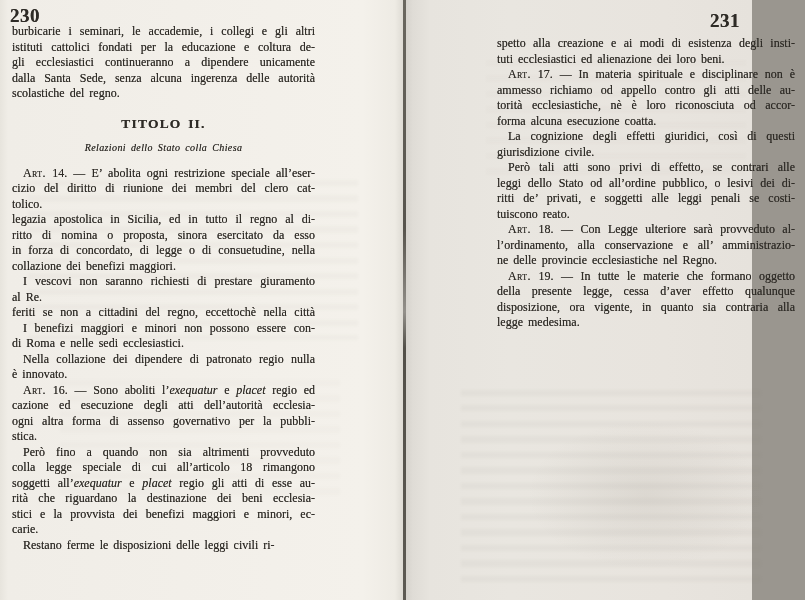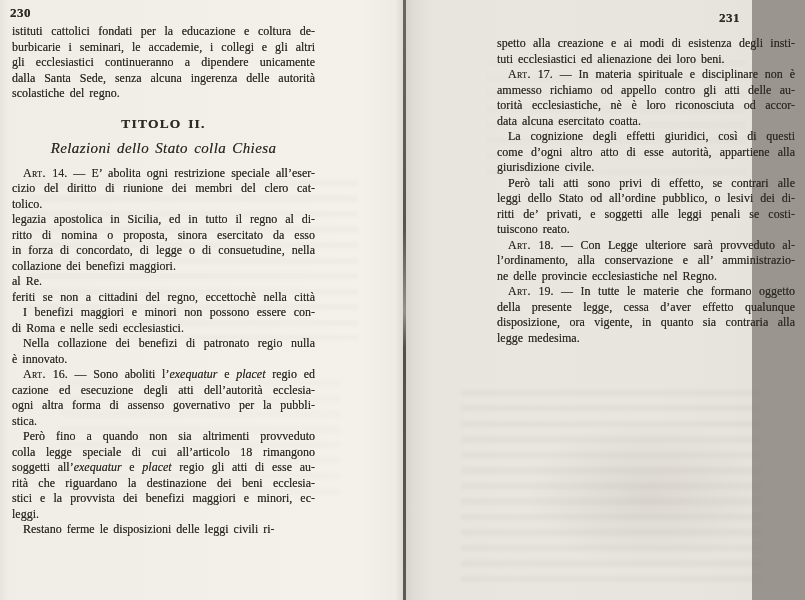--- a/index.html
+++ b/index.html
@@ -14,41 +14,41 @@
   }
   .page-right {
     left:406px; width:346px;
     background:linear-gradient(90deg,#d6d3cd 0%,#dfdcd6 2%,#e7e4de 7%,#e9e6e0 30%,#e8e4de 75%,#e6e2dc 100%);
   }
   .gutter {
     position:absolute; left:403px; top:0; width:3px; height:600px;
     background:linear-gradient(180deg,#6a675f 0%,#57544d 38%,#93908a 52%,#524f48 58%,#5d5a53 100%);
   }
   .pagenum {
-    position:absolute; font-size:13px; font-weight:bold; color:#2e2b26;
+    position:absolute; font-size:19px; font-weight:bold; color:#2e2b26;
     text-shadow:0 0 0.4px rgba(46,43,38,0.8); letter-spacing:0.5px;
   }
   .pagenum-left { left:10px; top:5px; }
   .pagenum-right { right:12px; top:10px; }
   .textblock {
     position:absolute; color:#2e2b26; font-size:12px; line-height:15.5px;
     word-spacing:2px; text-shadow:0 0 0.4px rgba(46,43,38,0.7);
   }
   .left-body  { left:12px; top:24px; width:303px; }
   .right-body { left:91px; top:36px; width:298px; }
   .line { white-space:nowrap; text-align:justify; text-align-last:justify; overflow:visible; }
   .line.lastline { text-align-last:left; }
   .line.indent { text-indent:11px; }
   .sc { font-variant:small-caps; letter-spacing:0.4px; }
   .heading {
     text-align:center; font-weight:bold; font-size:13.5px; line-height:18px;
     letter-spacing:1.2px; margin-top:13px;
   }
   .subheading {
-    text-align:center; font-style:italic; font-size:15px; line-height:20px;
+    text-align:center; font-style:italic; font-size:10px; line-height:20px;
     letter-spacing:0.4px; margin:5px 0 8px 0;
   }
   .ghost {
     position:absolute; pointer-events:none;
     background:repeating-linear-gradient(180deg,
       rgba(120,113,100,0.13) 0px, rgba(120,113,100,0.13) 6px,
       rgba(120,113,100,0) 6px, rgba(120,113,100,0) 15.5px);
     filter:blur(1.6px);
   }
   .smudge {
@@ -58,64 +58,65 @@
 </style>
 </head>
 <body>
 
 <div class="scan">
 
   <div class="page page-left">
     <div class="pagenum pagenum-left">230</div>
     <div class="textblock left-body" id="left-body">
         <div class="para">
+          <div class="line">burbicarie i seminari, le accademie, i collegi e gli altri</div>
           <div class="line">istituti cattolici fondati per la educazione e coltura de-</div>
-          <div class="line">burbicarie i seminari, le accademie, i collegi e gli altri</div>
           <div class="line">gli ecclesiastici continueranno a dipendere unicamente</div>
           <div class="line">dalla Santa Sede, senza alcuna ingerenza delle autorità</div>
           <div class="line lastline">scolastiche del regno.</div>
         </div>
         <div class="heading">TITOLO II.</div>
         <div class="subheading">Relazioni dello Stato colla Chiesa</div>
         <div class="para">
           <div class="line indent"><span class="sc">Art.</span> 14. — E’ abolita ogni restrizione speciale all’eser-</div>
           <div class="line">cizio del diritto di riunione dei membri del clero cat-</div>
           <div class="line lastline">tolico.</div>
         </div>
         <div class="para">
           <div class="line">legazia apostolica in Sicilia, ed in tutto il regno al di-</div>
           <div class="line">ritto di nomina o proposta, sinora esercitato da esso</div>
           <div class="line">in forza di concordato, di legge o di consuetudine, nella</div>
           <div class="line lastline">collazione dei benefizi maggiori.</div>
         </div>
         <div class="para">
+          <div class="line indent">I vescovi non saranno richiesti di prestare giuramento</div>
           <div class="line lastline">al Re.</div>
         </div>
         <div class="para">
           <div class="line">feriti se non a cittadini del regno, eccettochè nella città</div>
           <div class="line indent">I benefizi maggiori e minori non possono essere con-</div>
           <div class="line lastline">di Roma e nelle sedi ecclesiastici.</div>
         </div>
         <div class="para">
-          <div class="line indent">Nella collazione dei benefizi di patronato regio nulla</div>
+          <div class="line indent">Nella collazione dei dipendere di patronato regio nulla</div>
           <div class="line lastline">è innovato.</div>
         </div>
         <div class="para">
           <div class="line indent"><span class="sc">Art.</span> 16. — Sono aboliti l’<i>exequatur</i> e <i>placet</i> regio ed</div>
           <div class="line">cazione ed esecuzione degli atti dell’autorità ecclesia-</div>
           <div class="line">ogni altra forma di assenso governativo per la pubbli-</div>
           <div class="line lastline">stica.</div>
         </div>
         <div class="para">
           <div class="line indent">Però fino a quando non sia altrimenti provveduto</div>
           <div class="line">colla legge speciale di cui all’articolo 18 rimangono</div>
           <div class="line">soggetti all’<i>exequatur</i> e <i>placet</i> regio gli atti di esse au-</div>
           <div class="line">rità che riguardano la destinazione dei beni ecclesia-</div>
           <div class="line">stici e la provvista dei benefizi maggiori e minori, ec-</div>
-          <div class="line lastline">leggi.</div>
+          <div class="line lastline">carie.</div>
         </div>
         <div class="para">
           <div class="line indent lastline">Restano ferme le disposizioni delle leggi civili ri-</div>
         </div>
       </div>
     <div class="ghost" style="left:28px; top:180px; width:330px; height:160px; opacity:0.30;"></div>
     <div class="ghost" style="left:60px; top:380px; width:280px; height:120px; opacity:0.20;"></div>
   </div>
 
   <div class="gutter"></div>
@@ -124,25 +125,24 @@
     <div class="pagenum pagenum-right">231</div>
     <div class="textblock right-body" id="right-body">
         <div class="para">
           <div class="line">spetto alla creazione e ai modi di esistenza degli insti-</div>
           <div class="line lastline">tuti ecclesiastici ed alienazione dei loro beni.</div>
         </div>
         <div class="para">
           <div class="line indent"><span class="sc">Art.</span> 17. — In materia spirituale e disciplinare non è</div>
           <div class="line">ammesso richiamo od appello contro gli atti delle au-</div>
           <div class="line">torità ecclesiastiche, nè è loro riconosciuta od accor-</div>
-          <div class="line lastline">data alcuna esercitato coatta.</div>
+          <div class="line lastline">forma alcuna esecuzione coatta.</div>
         </div>
         <div class="para">
           <div class="line indent">La cognizione degli effetti giuridici, così di questi</div>
-          <div class="line">come d’ogni altro atto di esse autorità, appartiene alla</div>
           <div class="line lastline">giurisdizione civile.</div>
         </div>
         <div class="para">
           <div class="line indent">Però tali atti sono privi di effetto, se contrari alle</div>
           <div class="line">leggi dello Stato od all’ordine pubblico, o lesivi dei di-</div>
           <div class="line">ritti de’ privati, e soggetti alle leggi penali se costi-</div>
           <div class="line lastline">tuiscono reato.</div>
         </div>
         <div class="para">
           <div class="line indent"><span class="sc">Art.</span> 18. — Con Legge ulteriore sarà provveduto al-</div>

